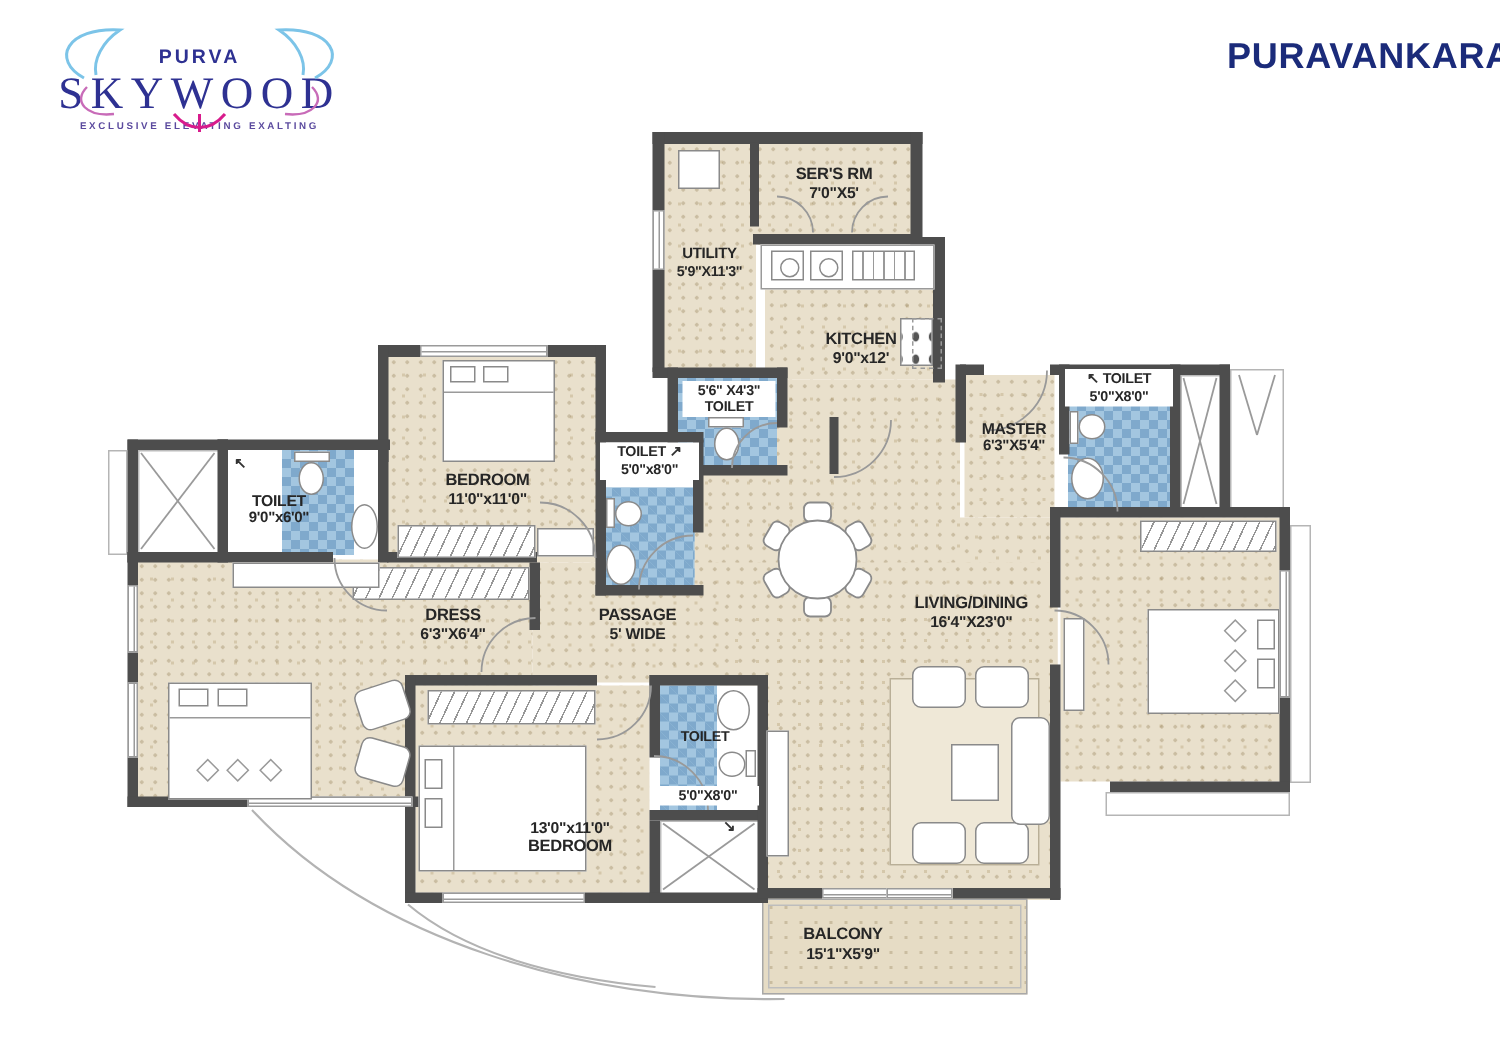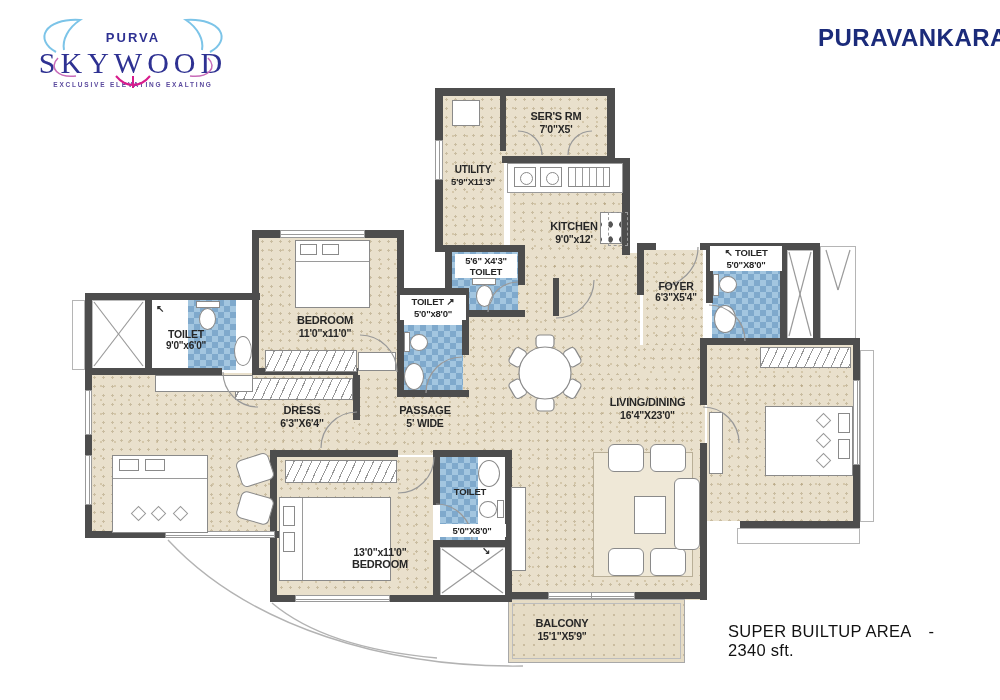--- a/index.html
+++ b/index.html
@@ -291,21 +291,21 @@
   </div>
   <div class="lbl small onwhite" style="left:455px;top:254px;width:58px">
     <div class="dims">5'6" X4'3"</div>
     <div>TOILET</div>
   </div>
   <div class="lbl small onwhite" style="left:400px;top:295px;width:62px">
     <div><span>TOILET</span> <span class="arrow">↗</span></div>
     <div class="dims">5'0"x8'0"</div>
   </div>
   <div class="lbl" style="left:643px;top:280px;width:66px;font-size:10.5px">
-    <div>FOYER</div>
+    <div>MASTER</div>
     <div class="dims" style="font-size:10px">6'3"X5'4"</div>
   </div>
   <div class="lbl small onwhite" style="left:710px;top:246px;width:68px">
     <div><span class="arrow">↖</span> <span>TOILET</span></div>
     <div class="dims">5'0"X8'0"</div>
   </div>
   <div class="lbl" style="left:262px;top:314px;width:126px">
     <div>BEDROOM</div>
     <div class="dims">11'0"x11'0"</div>
   </div>
@@ -335,19 +335,14 @@
   </div>
   <div class="lbl small onwhite" style="left:438px;top:524px;width:64px">
     <div class="dims">5'0"X8'0"</div>
   </div>
   <span class="arrow" style="position:absolute;left:482px;top:545px;z-index:6">↘</span>
   <div class="lbl" style="left:508px;top:617px;width:108px">
     <div>BALCONY</div>
     <div class="dims">15'1"X5'9"</div>
   </div>
 
-  <div class="areatext">
-    <span>SUPER BUILTUP AREA</span>
-    <span class="sep">-</span>
-    <span>2340 sft.</span>
-  </div>
 
 </div>
 
 </body></html>

